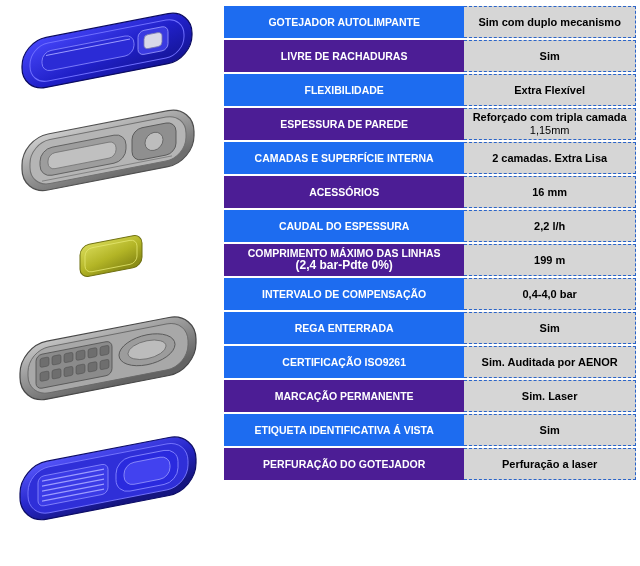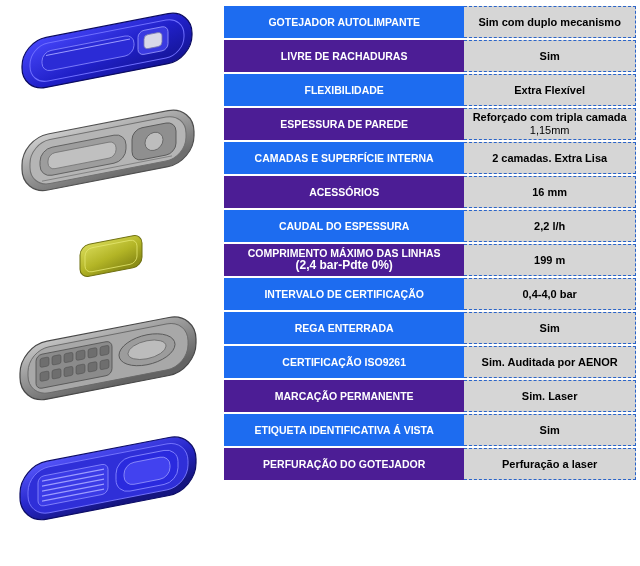--- a/index.html
+++ b/index.html
@@ -250,21 +250,21 @@
 
       <tr class="row-black">
         <td class="lbl">
           <span>COMPRIMENTO MÁXIMO DAS LINHAS</span>
           <span class="sub">(2,4 bar-Pdte 0%)</span>
         </td>
         <td class="val">199 m</td>
       </tr>
 
       <tr class="row-blue">
-        <td class="lbl">INTERVALO DE CERTIFICAÇÃO</td>
+        <td class="lbl">INTERVALO DE COMPENSAÇÃO</td>
         <td class="val">0,4-4,0 bar</td>
       </tr>
 
 
       <tr class="row-blue">
         <td class="lbl">REGA ENTERRADA</td>
         <td class="val">Sim</td>
       </tr>
 
 

